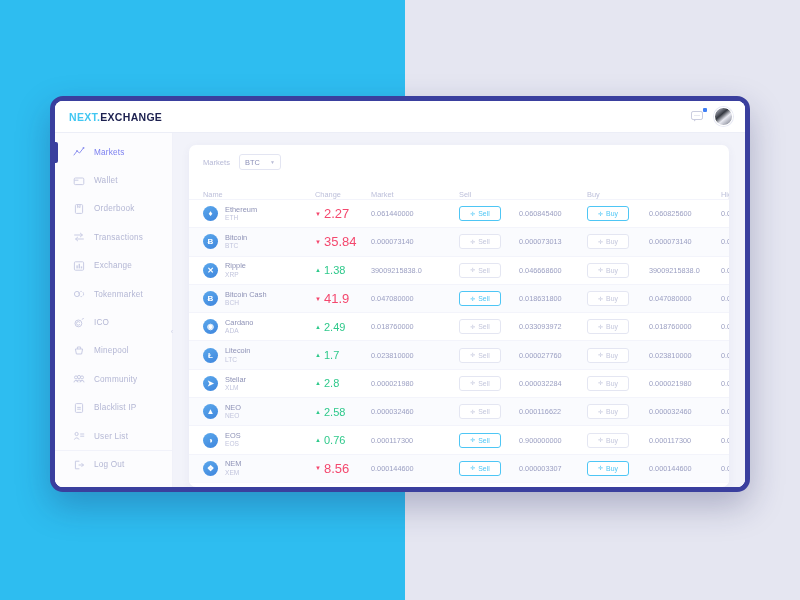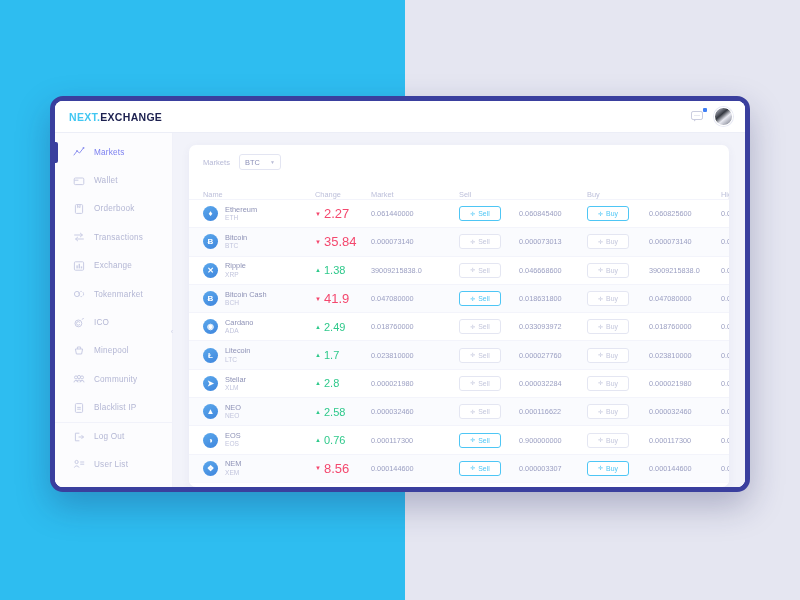--- a/index.html
+++ b/index.html
@@ -277,39 +277,39 @@
           <div class="nav-item">
             <span class="ico">
               <svg width="12" height="12" viewBox="0 0 12 12">
                   <rect x="2.4" y="1.6" width="7.2" height="8.8" rx="1" fill="none" stroke="#c9cce4" stroke-width="1"></rect>
                   <path d="M4.2 5.4 h3.6 M4.2 7.2 h3.6" stroke="#c9cce4" stroke-width="1"></path>
                 </svg>
             </span>
             <span class="lbl">Blacklist IP</span>
           </div>
 
-          <div class="nav-item last">
-            <span class="ico">
-              <svg width="12" height="12" viewBox="0 0 12 12">
-                  <path d="M6.4 2.2 H2.4 v7.6 h4" fill="none" stroke="#c9cce4" stroke-width="1" stroke-linejoin="round"></path>
-                  <path d="M6 6 h4.4 M8.8 4.4 L10.4 6 L8.8 7.6" fill="none" stroke="#c9cce4" stroke-width="1" stroke-linecap="round" stroke-linejoin="round"></path>
-                </svg>
-            </span>
-            <span class="lbl">Log Out</span>
-          </div>
-
           <div class="nav-item">
             <span class="ico">
               <svg width="12" height="12" viewBox="0 0 12 12">
                   <circle cx="3.6" cy="4" r="1.6" fill="none" stroke="#c9cce4" stroke-width="1"></circle>
                   <path d="M1.4 9.6 a2.4 2.4 0 0 1 4.6 0" fill="none" stroke="#c9cce4" stroke-width="1"></path>
                   <path d="M7.6 4 h3.2 M7.6 6.2 h3.2" stroke="#c9cce4" stroke-width="1" stroke-linecap="round"></path>
                 </svg>
             </span>
             <span class="lbl">User List</span>
+          </div>
+
+          <div class="nav-item last">
+            <span class="ico">
+              <svg width="12" height="12" viewBox="0 0 12 12">
+                  <path d="M6.4 2.2 H2.4 v7.6 h4" fill="none" stroke="#c9cce4" stroke-width="1" stroke-linejoin="round"></path>
+                  <path d="M6 6 h4.4 M8.8 4.4 L10.4 6 L8.8 7.6" fill="none" stroke="#c9cce4" stroke-width="1" stroke-linecap="round" stroke-linejoin="round"></path>
+                </svg>
+            </span>
+            <span class="lbl">Log Out</span>
           </div>
 
           <div class="collapse-handle">‹</div>
         </div>
 
         <div class="main">
           <div class="card">
 
             <div class="card-head">
               <span class="mkt-label">Markets</span>

